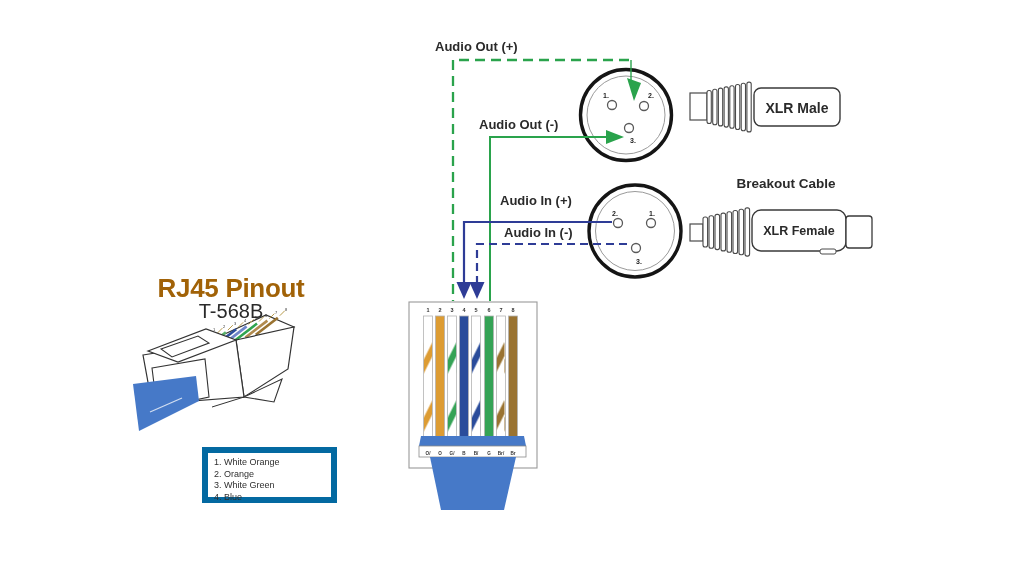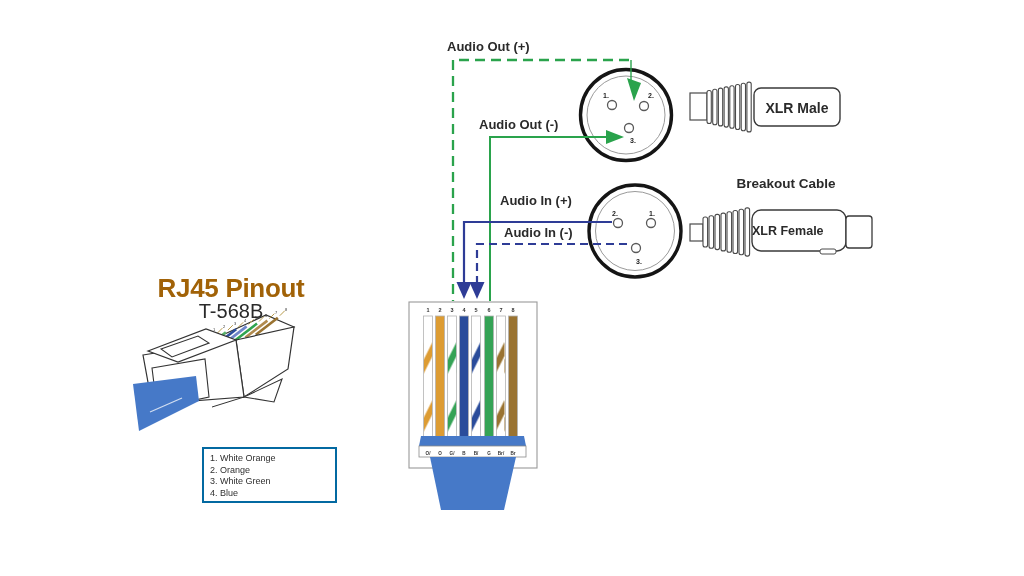--- a/index.html
+++ b/index.html
@@ -1,30 +1,30 @@
 <!DOCTYPE html>
 <html><head>
 <meta charset="utf-8">
 <style>
   html,body{margin:0;padding:0;background:#fff;}
   .canvas{position:relative;width:1024px;height:576px;background:#fff;overflow:hidden;
           font-family:"Liberation Sans", sans-serif;color:#262626;}
   .canvas svg.diagram{position:absolute;left:0;top:0;width:1024px;height:576px;}
   .lbl{position:absolute;white-space:nowrap;font-weight:700;font-size:13px;color:#2a2a2a;}
-  .lbl-audio-out-plus{left:447px;top:39px;}
+  .lbl-audio-out-plus{left:435px;top:39px;}
   .lbl-audio-out-minus{left:479px;top:117px;}
   .lbl-audio-in-plus{left:500px;top:193px;text-align:right;}
   .lbl-audio-in-minus{left:504px;top:225px;text-align:right;}
   .lbl-xlr-male{left:754px;top:100px;width:86px;text-align:center;font-weight:600;font-size:14px;}
-  .lbl-xlr-female{left:752px;top:224px;width:94px;text-align:left;font-weight:600;font-size:12.5px;}
+  .lbl-xlr-female{left:752px;top:224px;width:94px;text-align:center;font-weight:600;font-size:12.5px;}
   .lbl-breakout{left:706px;top:160px;width:160px;text-align:center;font-weight:700;font-size:13.5px;margin-top:16px;}
   .title-block{position:absolute;left:148px;top:240px;width:166px;text-align:center;}
   .title-main{font-size:26px;font-weight:800;letter-spacing:-0.3px;color:#a16207;line-height:24px;margin-top:36px;}
   .title-sub{font-size:20px;font-weight:400;color:#2a2a2a;line-height:22px;}
-  .legend{position:absolute;left:202px;top:447px;width:135px;height:56px;border:2px solid #0369a1;
+  .legend{position:absolute;left:202px;top:447px;width:135px;height:56px;border:6px solid #0369a1;
           background:#fff;box-sizing:border-box;display:flex;padding:4px 2px 0 6px;}
   .legend-col{display:flex;flex-direction:column;font-size:9px;line-height:11.6px;color:#2f2f2f;}
   .legend-col.c1{width:72px;}
   .legend-col.c2{width:55px;}
 </style>
 </head>
 <body>
 
 <div class="canvas">
 

